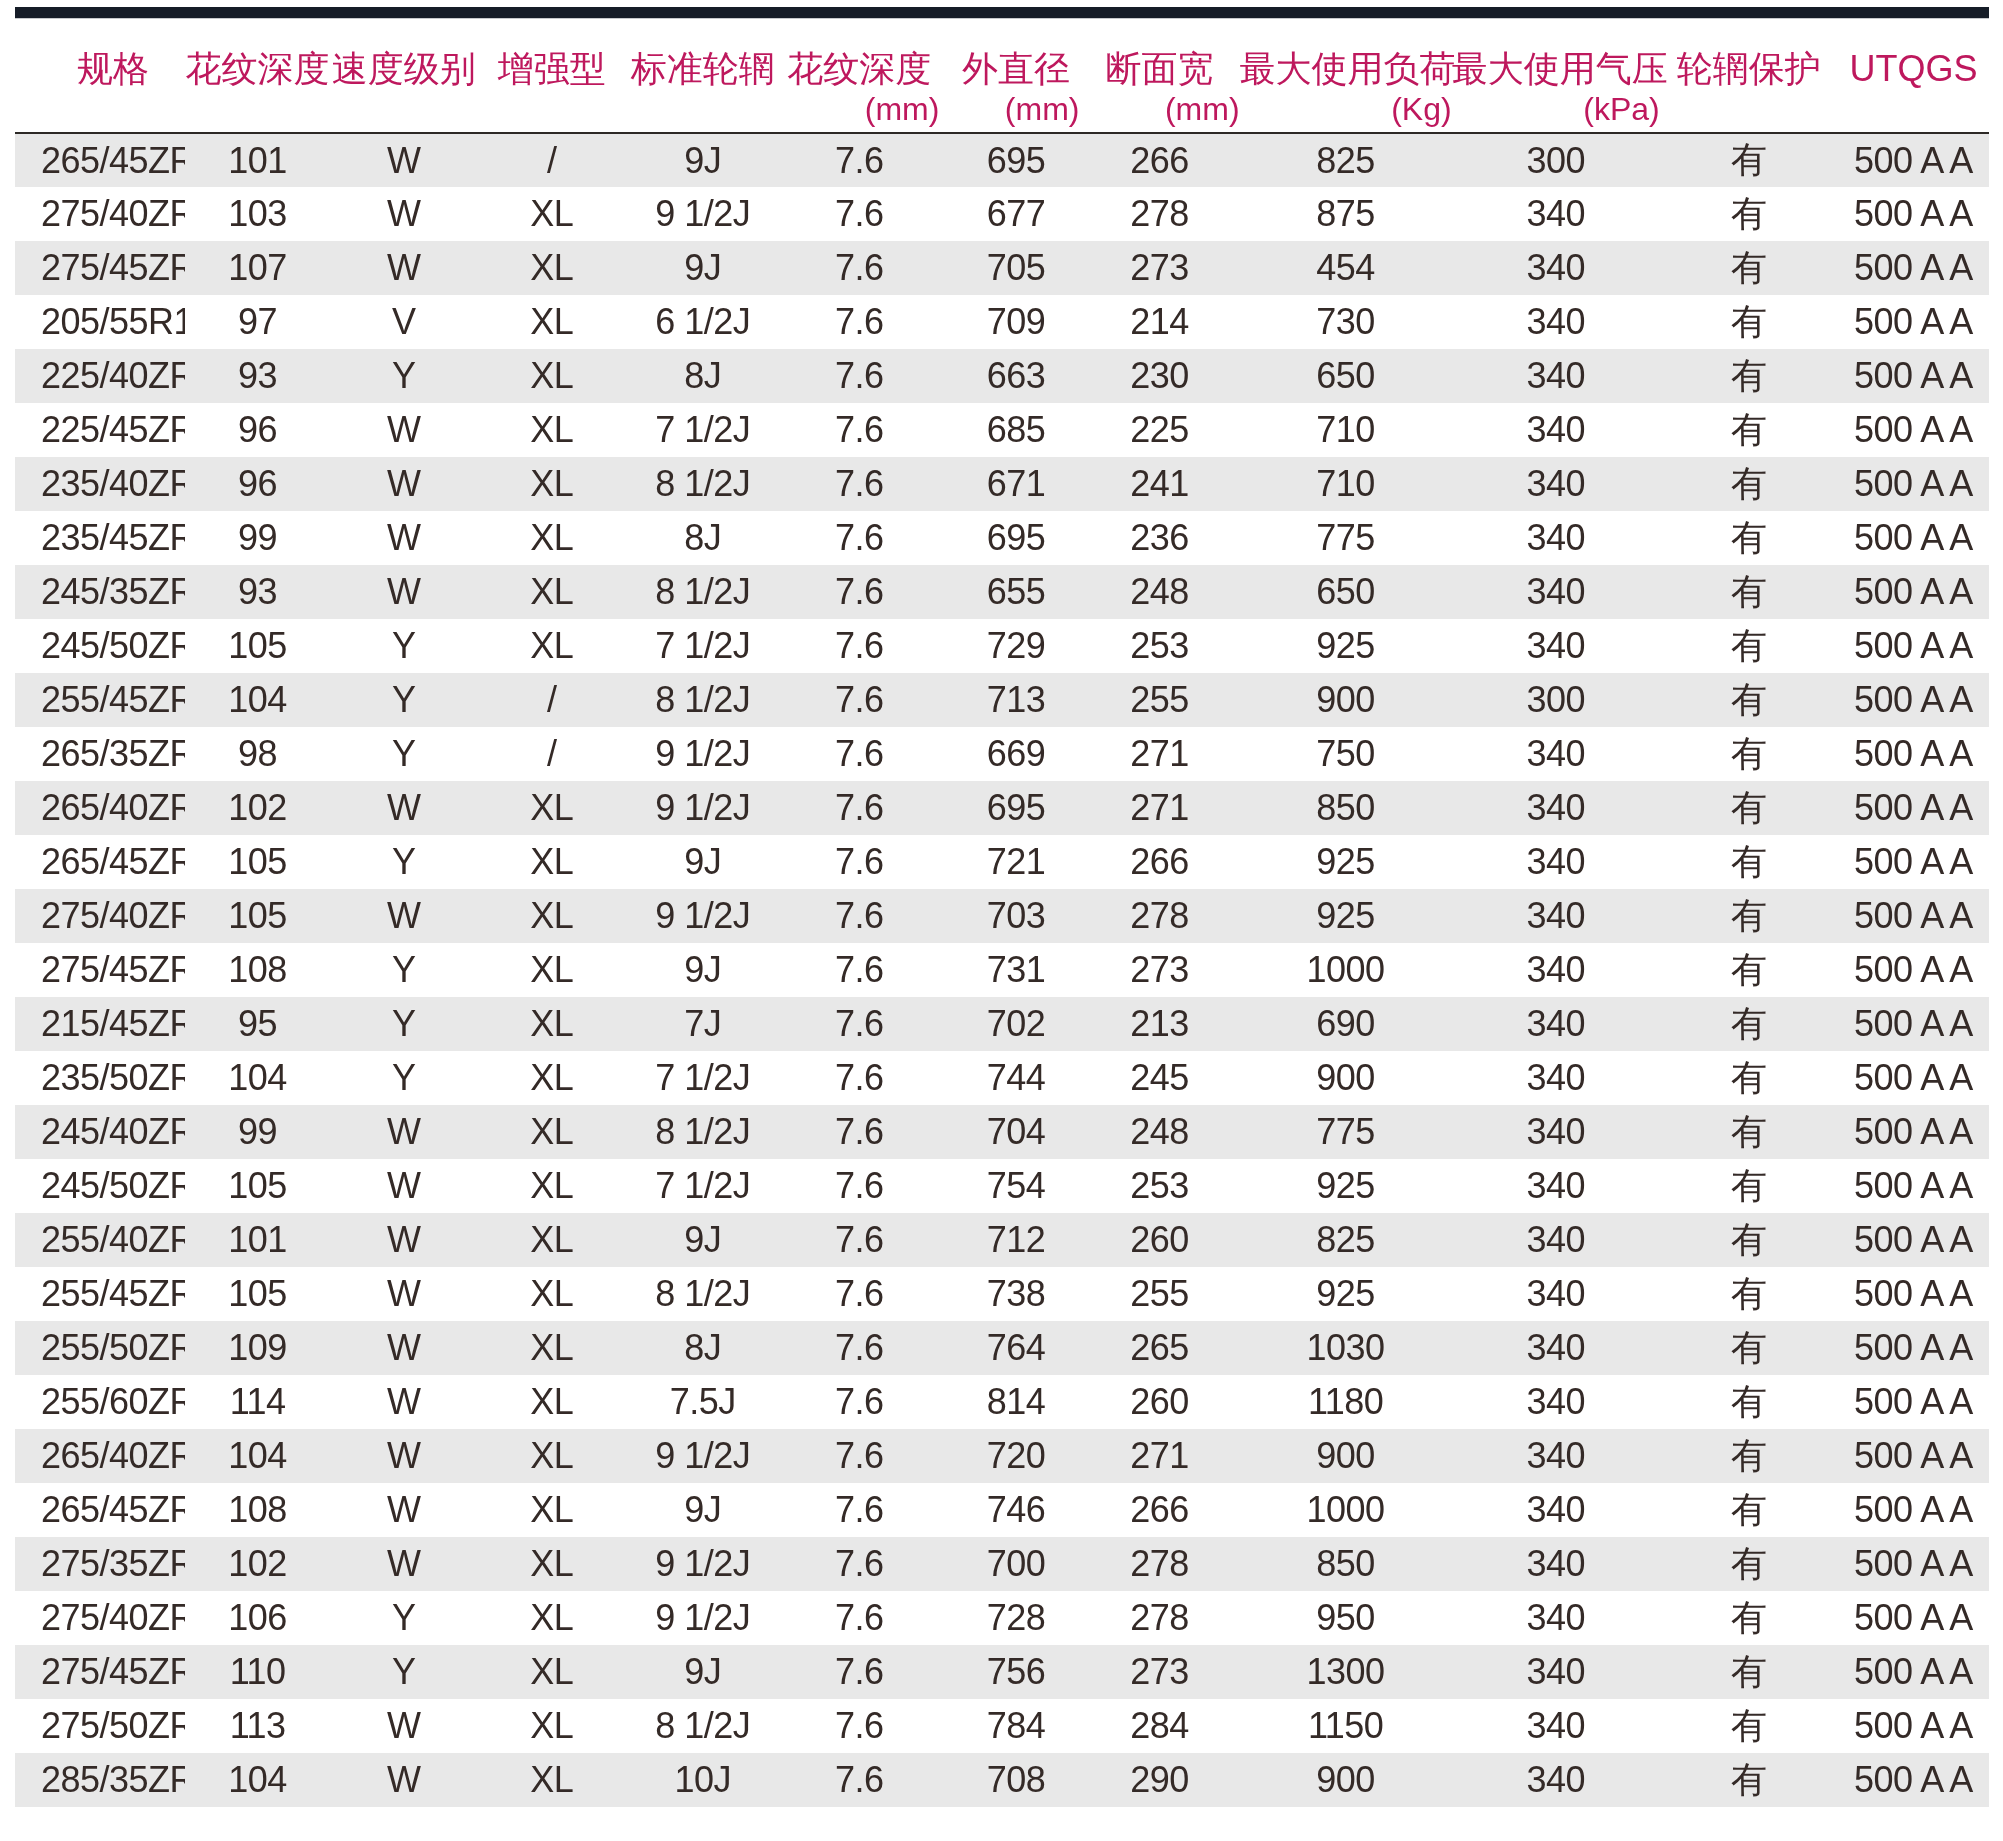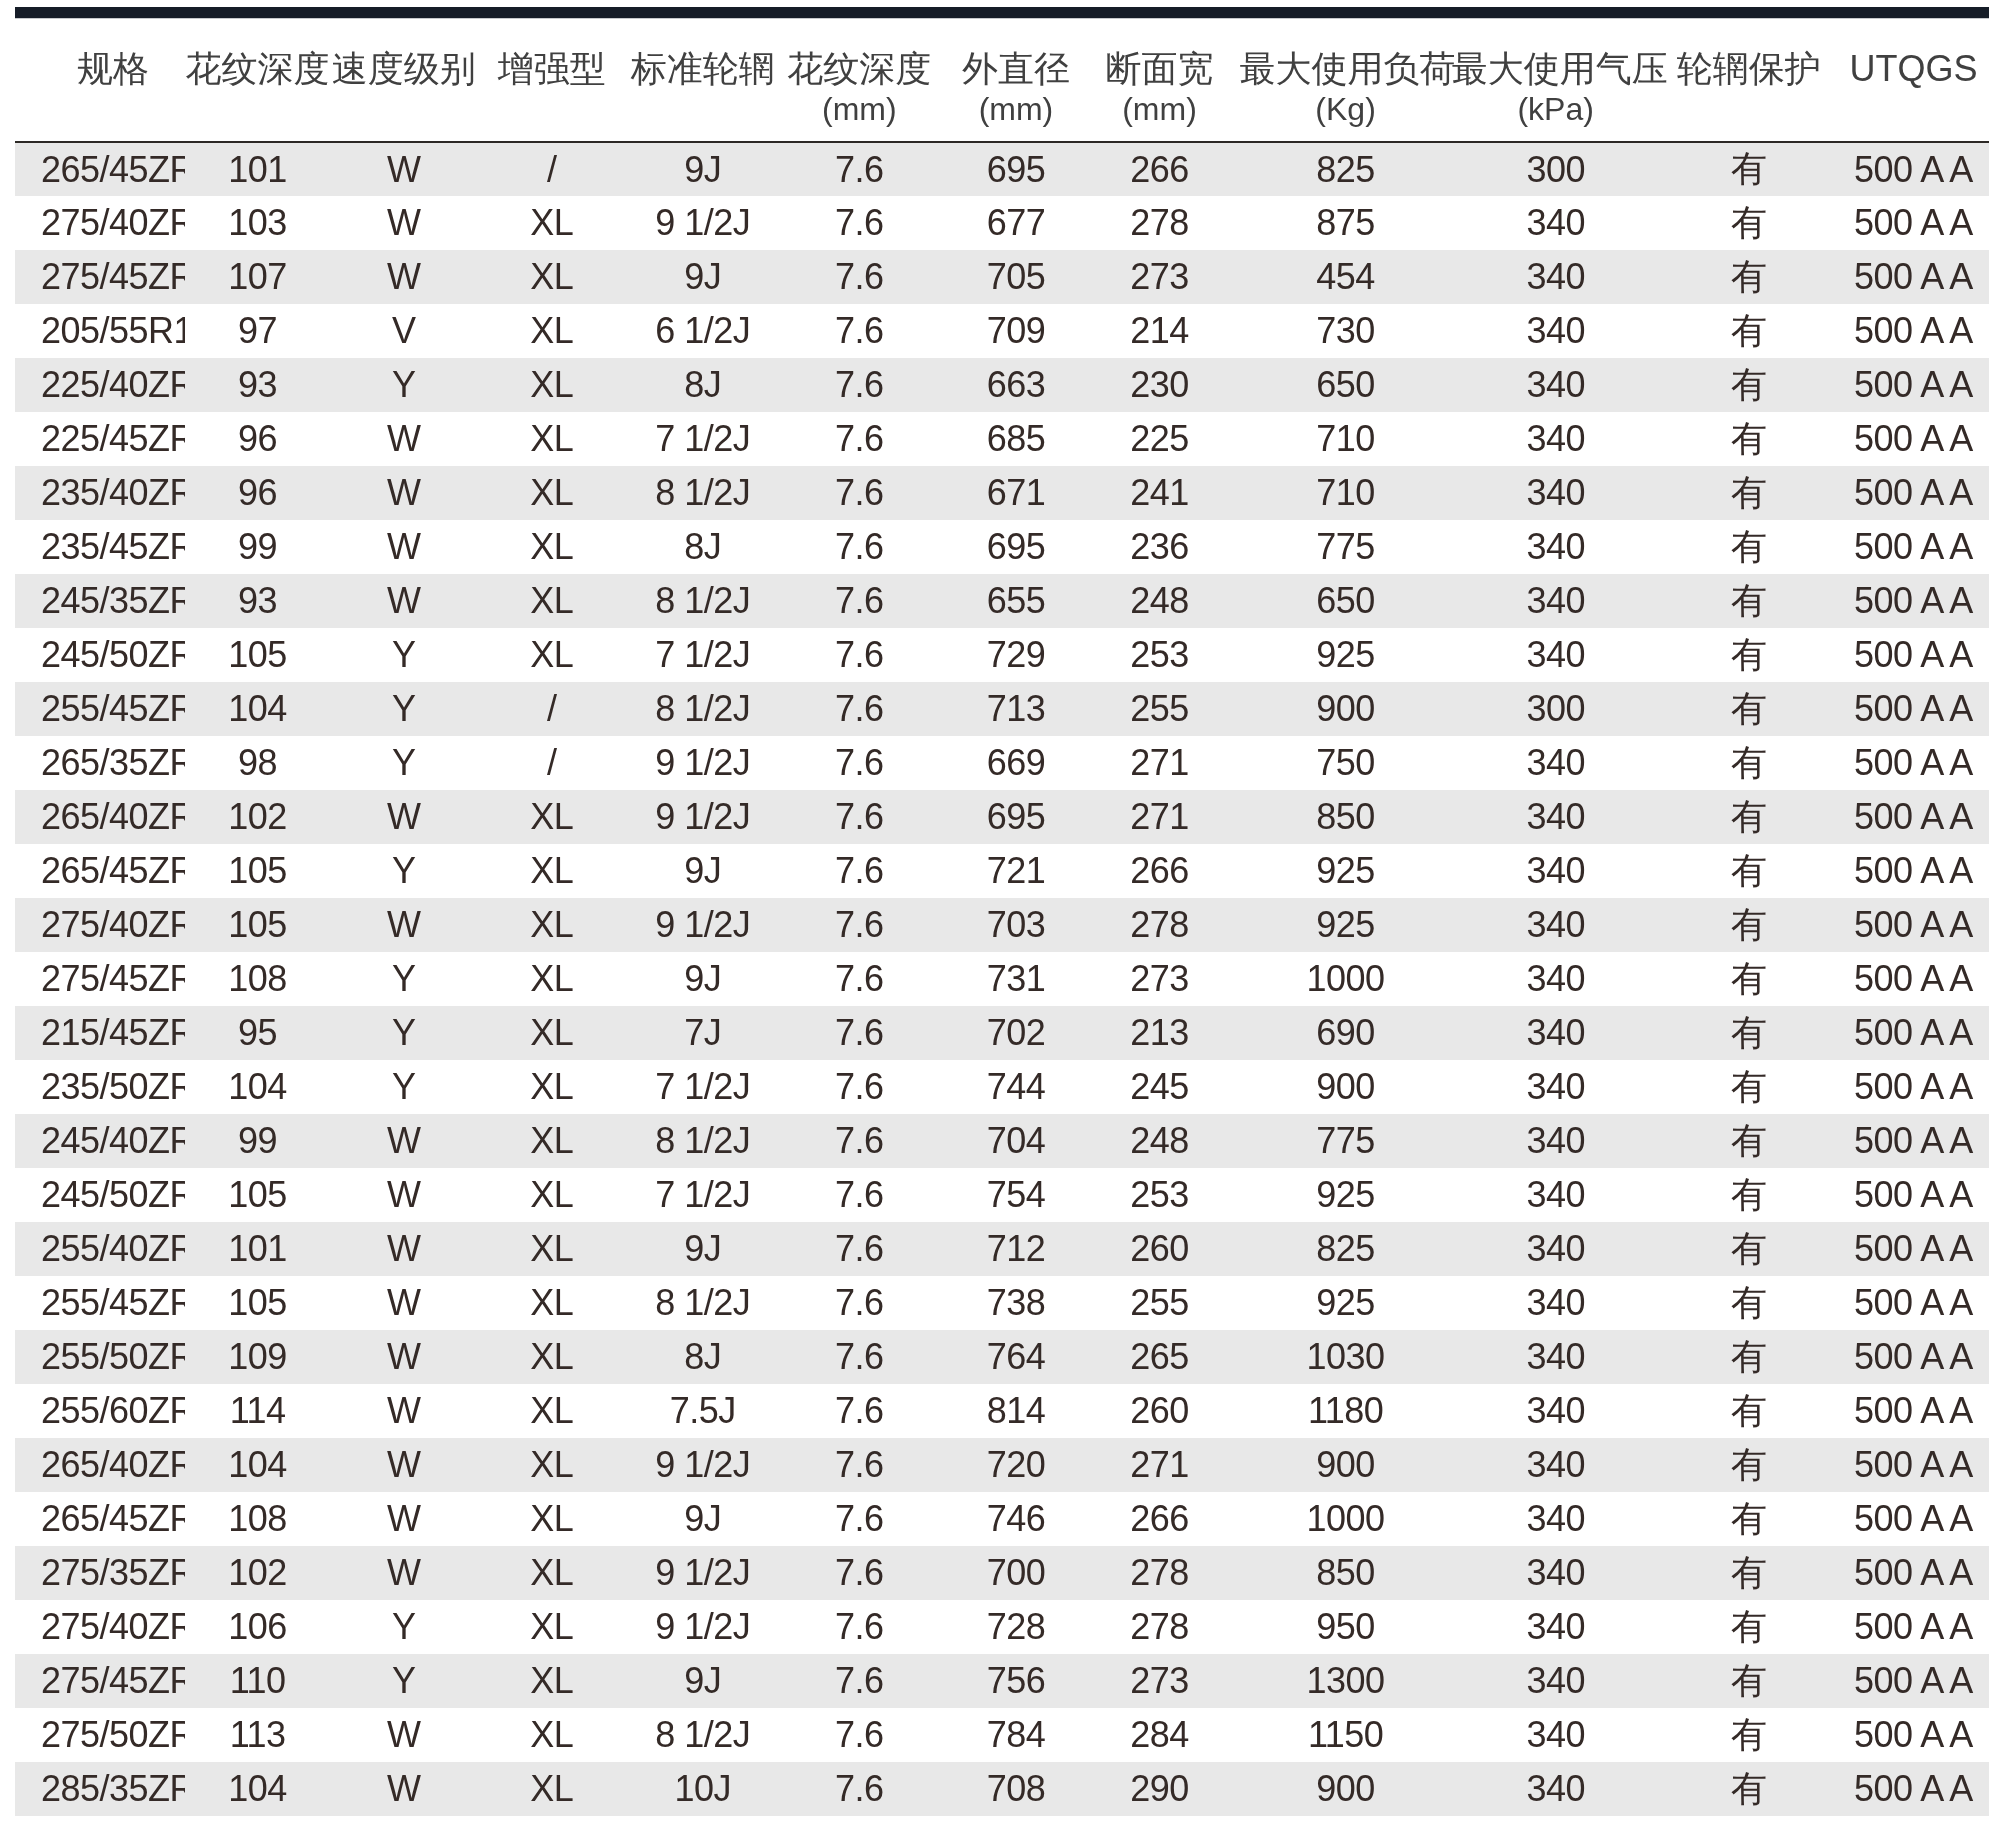--- a/index.html
+++ b/index.html
@@ -27,37 +27,38 @@
   table.spec {
     position: absolute;
     left: 15px;
     top: 20px;
     width: 1974px;
     border-collapse: collapse;
     table-layout: fixed;
   }
   thead th {
     vertical-align: top;
-    padding: 28px 0 12px 0;
+    padding: 28px 0 3px 0;
     height: 105px;
     box-sizing: border-box;
     font-weight: normal;
-    color: #404040;
+    color: #be185d;
     border-bottom: 2.8px solid #2d2926;
   }
   .h-label {
     font-size: 36px;
     line-height: 41px;
     letter-spacing: 0px;
     white-space: nowrap;
   }
   .h-unit {
     font-size: 32px;
     line-height: 40px;
     white-space: nowrap;
+    text-align: right;
   }
   tbody tr {
     height: 54px;
   }
   tbody tr:nth-child(odd) {
     background: #e8e8e8;
   }
   tbody td {
     text-align: center;
     vertical-align: middle;

